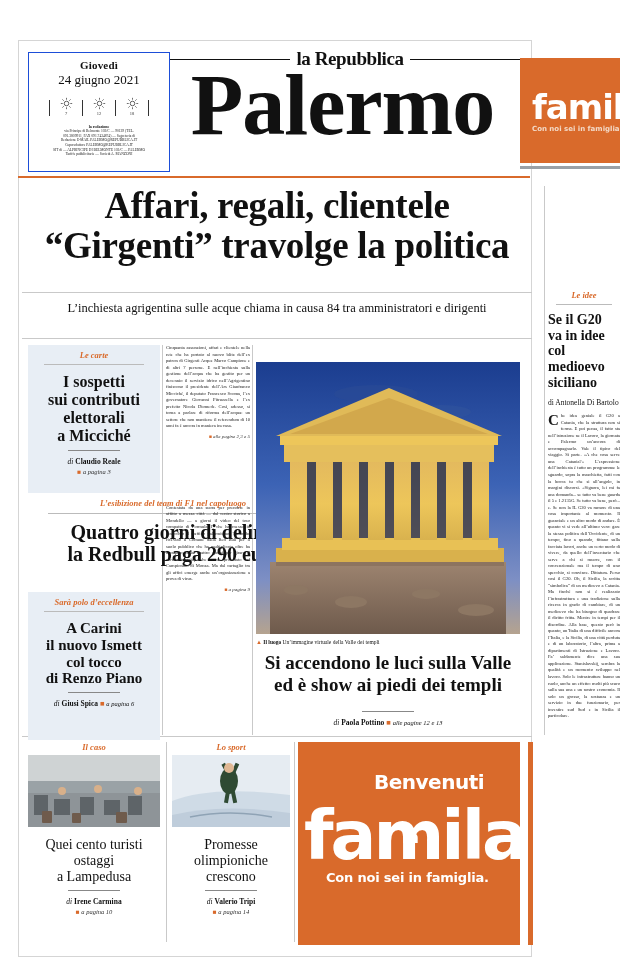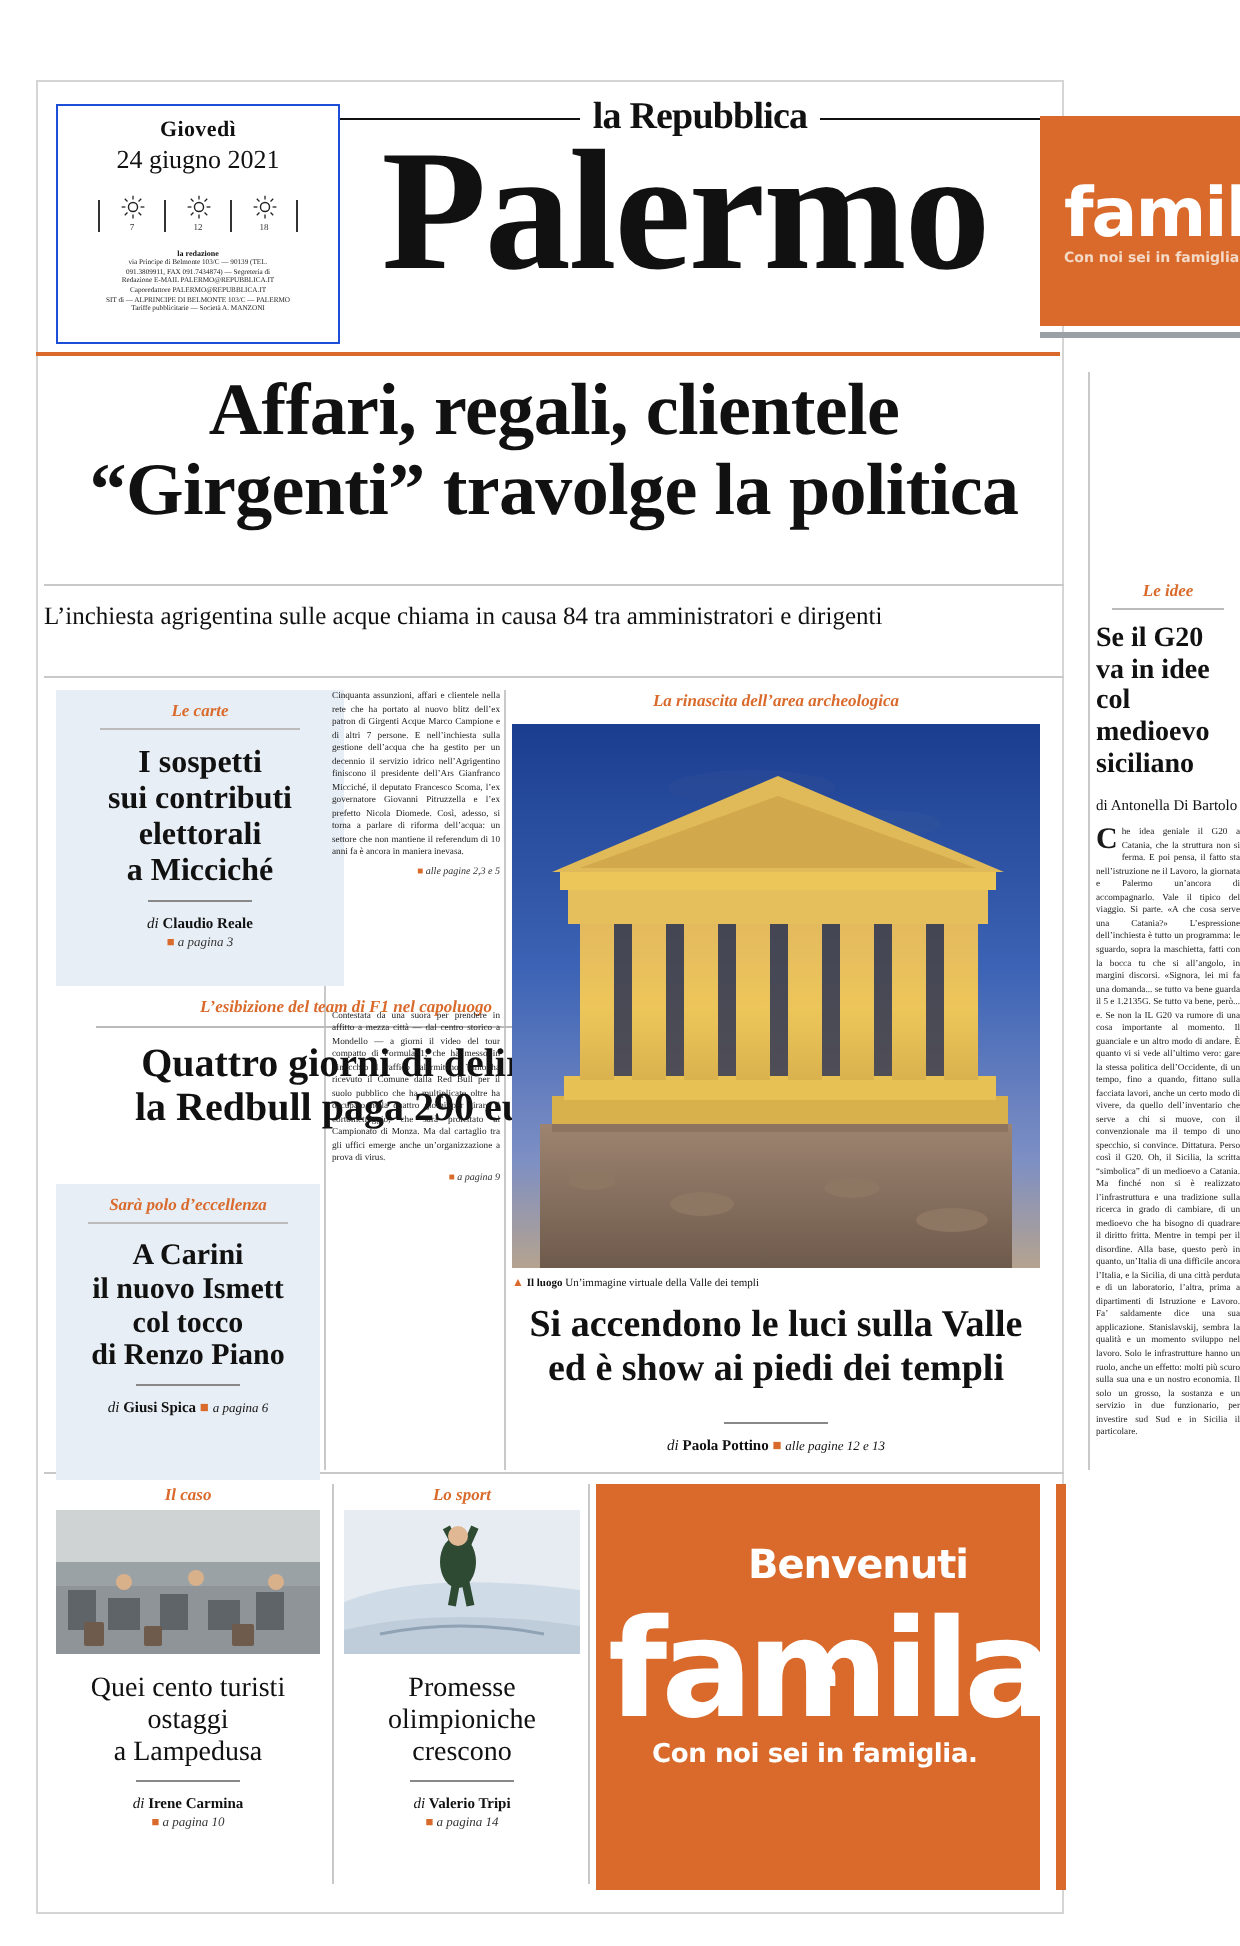--- a/index.html
+++ b/index.html
@@ -38,40 +38,40 @@
   .ad-top{position:absolute;left:520px;top:58px;width:100px;height:105px;background:#d96a2b;overflow:hidden;}
   .ad-top-inner{position:absolute;left:12px;top:32px;}
   .ad-top .f{font-family:"DejaVu Sans", sans-serif;font-weight:bold;font-size:34px;color:#fff;line-height:1;letter-spacing:-1px;}
   .ad-top .s{font-family:"DejaVu Sans", sans-serif;font-weight:bold;font-size:7px;color:#f3d9c6;margin-top:1px;}
   .ad-top-rule{position:absolute;left:520px;top:166px;width:100px;height:3px;background:#9aa0a6;}
 
   
   .mainhead{position:absolute;left:22px;top:186px;width:510px;text-align:center;}
   .mh1{font-size:37px;font-weight:bold;line-height:1.08;letter-spacing:-.3px;}
   .mh2{font-size:37px;font-weight:bold;line-height:1.08;letter-spacing:-.3px;}
-  .subhead{position:absolute;left:22px;top:292px;width:510px;font-size:12.5px;padding-top:8px;border-top:1px solid #c9c9c9;}
+  .subhead{position:absolute;left:22px;top:292px;width:510px;text-align:center;font-size:12.5px;padding-top:8px;border-top:1px solid #c9c9c9;}
 
   
   .vr{position:absolute;background:#c9c9c9;width:1px;}
   .hr{position:absolute;background:#c9c9c9;height:1px;}
 
   
   .kicker{font-family:"Liberation Serif", serif;font-style:italic;font-weight:bold;font-size:8.5px;color:#d96a2b;text-align:center;}
 
   
   .boxed{background:#e8eef5;}
   .story-title{text-align:center;font-weight:bold;line-height:1.12;}
   .byline{text-align:center;font-size:7.5px;margin-top:6px;}
   .byline .di{font-style:italic;font-weight:normal;}
   .byline .nm{font-weight:bold;}
   .pageref{text-align:center;font-size:6.5px;font-style:italic;color:#333;margin-top:2px;}
   .dot{color:#d96a2b;font-style:normal;}
   .rule-short{width:52px;height:1px;background:#888;margin:5px auto 0;}
 
-  .box1{position:absolute;left:28px;top:345px;width:144px;height:148px;}
+  .box1{position:absolute;left:28px;top:345px;width:132px;height:148px;}
   .box1 .kicker{padding-top:5px;}
   .box1 .kl{width:100px;height:1px;background:#bbb;margin:4px auto 8px;}
   .box1 .story-title{font-size:16px;}
 
   
   .f1{position:absolute;left:28px;top:498px;width:290px;}
   .f1 .kl{width:250px;height:1px;background:#bbb;margin:5px auto 7px;}
   .f1 .story-title{font-size:20px;text-align:center;padding-left:2px;}
 
   .box2{position:absolute;left:28px;top:592px;width:132px;height:148px;}
@@ -280,21 +280,20 @@
       <span class="dot">■</span>
       <span>alle pagine 2,3 e 5</span>
     </div>
     <div class="bodytext" style="margin-top:66px;">Contestata da una suora per prendere in affitto a mezza città — dal centro storico a Mondello — a giorni il video del tour compatto di Formula 1, che ha messo in ginocchio il traffico palermitano. Tanto ha ricevuto il Comune dalla Red Bull per il suolo pubblico che ha multiplicato oltre ha occupato nella quattro giorni per girare il cortometraggio, che sarà proiettato al Campionato di Monza. Ma dal cartaglio tra gli uffici emerge anche un’organizzazione a prova di virus.</div>
     <div class="pg">
       <span class="dot">■</span>
       <span>a pagina 9</span>
     </div>
   </div>
 
-  <div class="photo-kicker kicker">La rinascita dell’area archeologica</div>
 
   <div class="photo">
     <svg viewBox="0 0 264 272" width="264" height="272" preserveAspectRatio="none">
       <defs>
         <linearGradient id="sky" x1="0" y1="0" x2="0" y2="1">
           <stop offset="0%" stop-color="#1b3d8f"></stop>
           <stop offset="45%" stop-color="#3c63b5"></stop>
           <stop offset="80%" stop-color="#7d8fc4"></stop>
           <stop offset="100%" stop-color="#b5a38f"></stop>
         </linearGradient>

